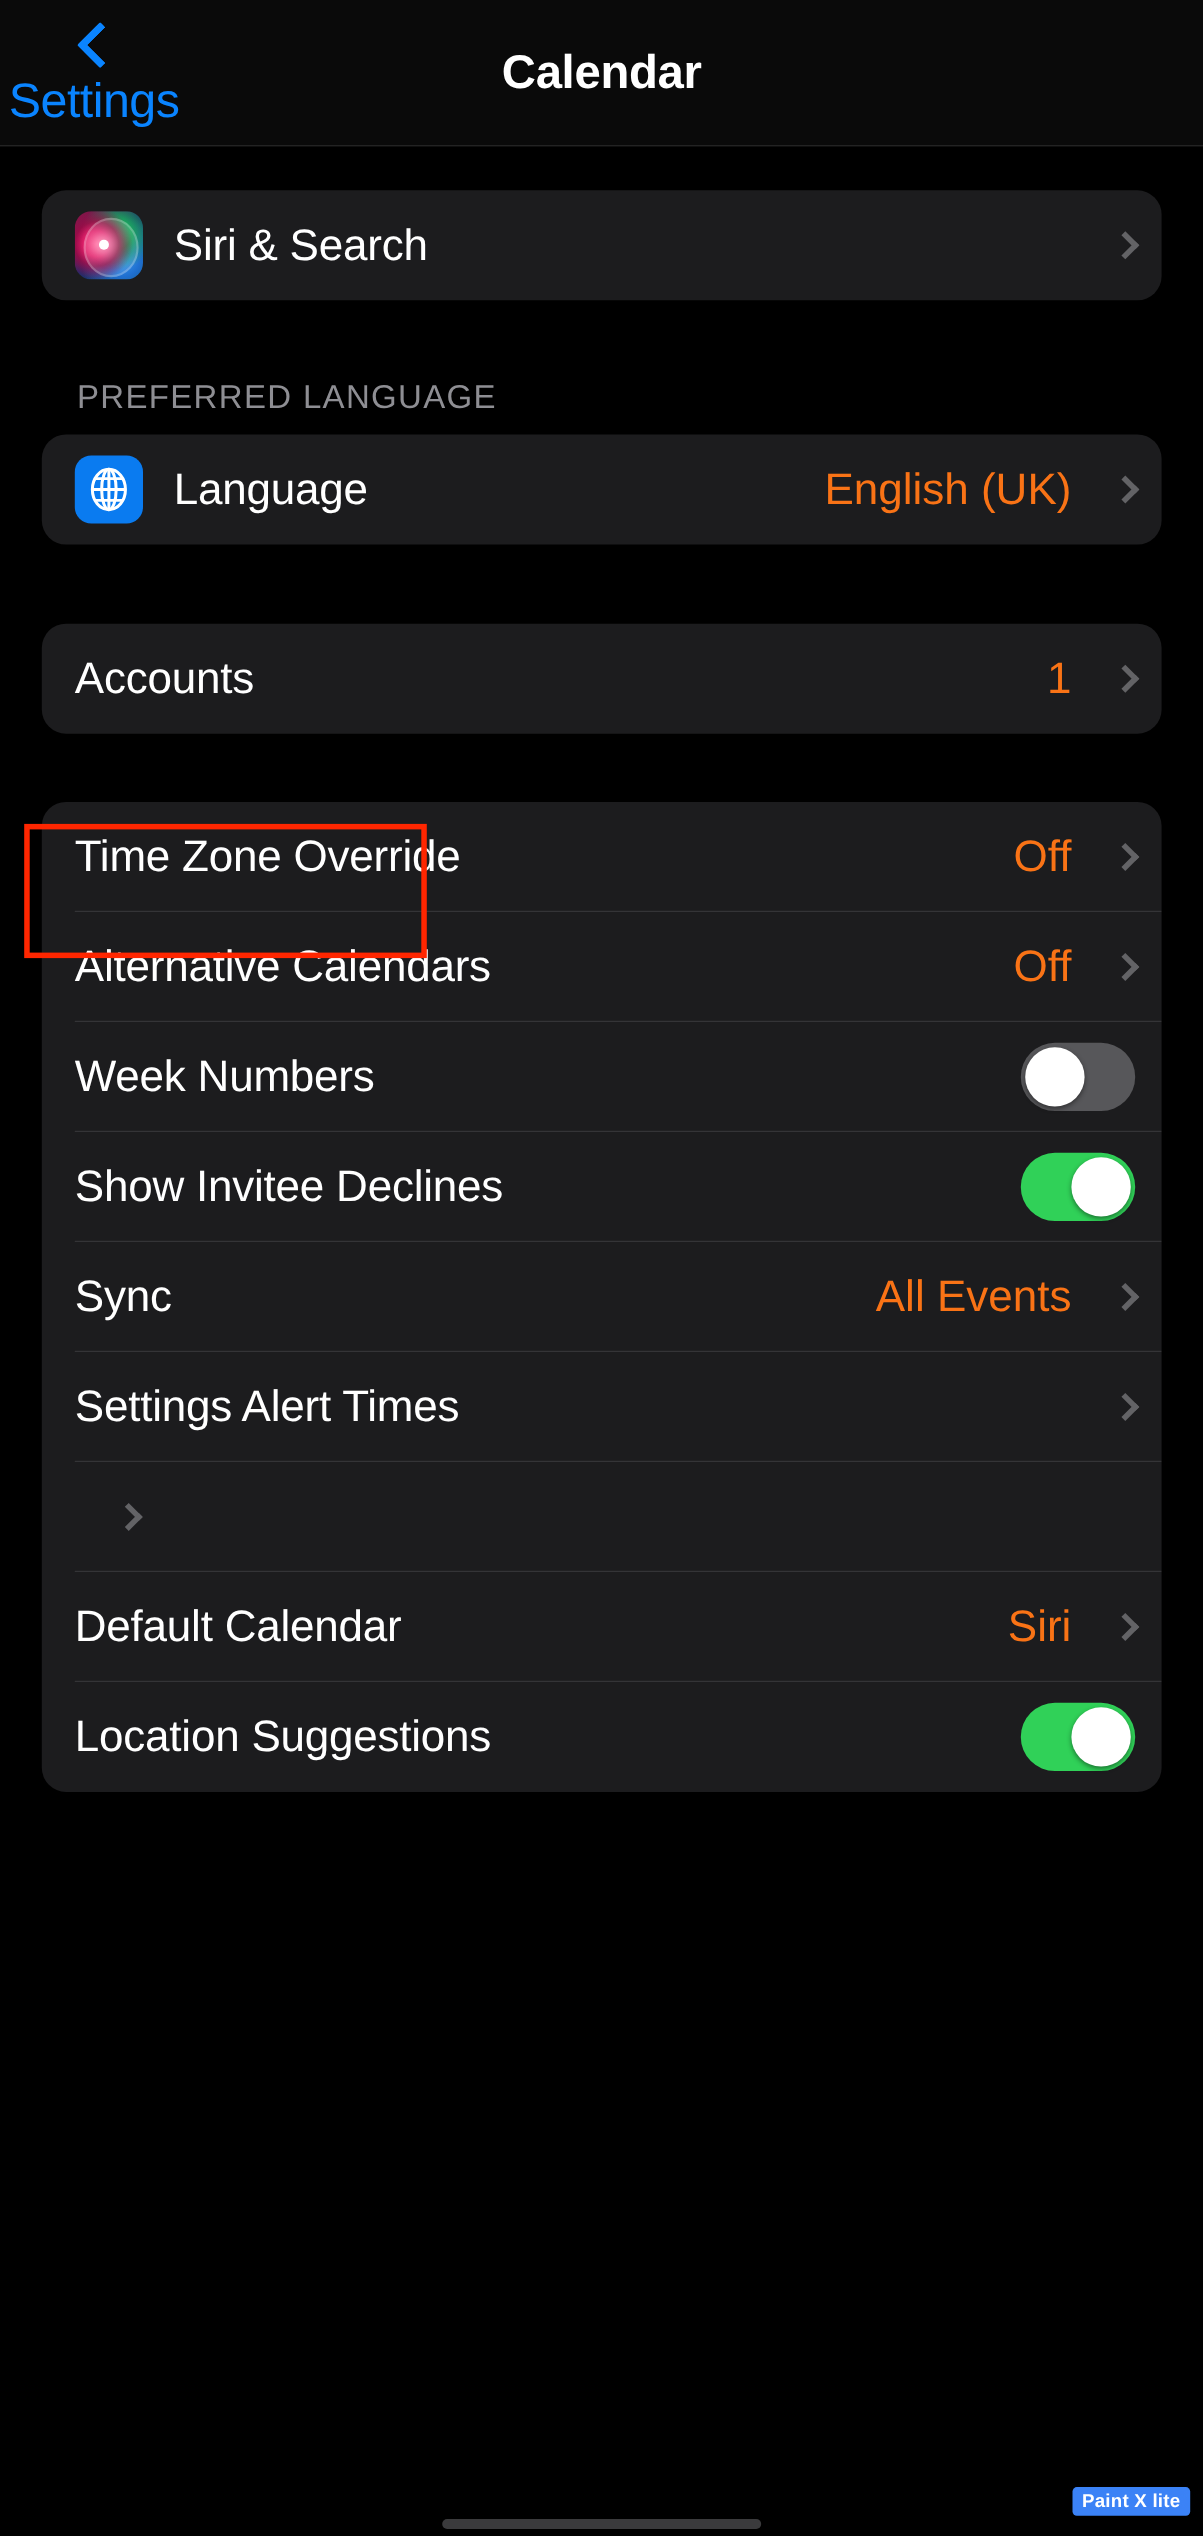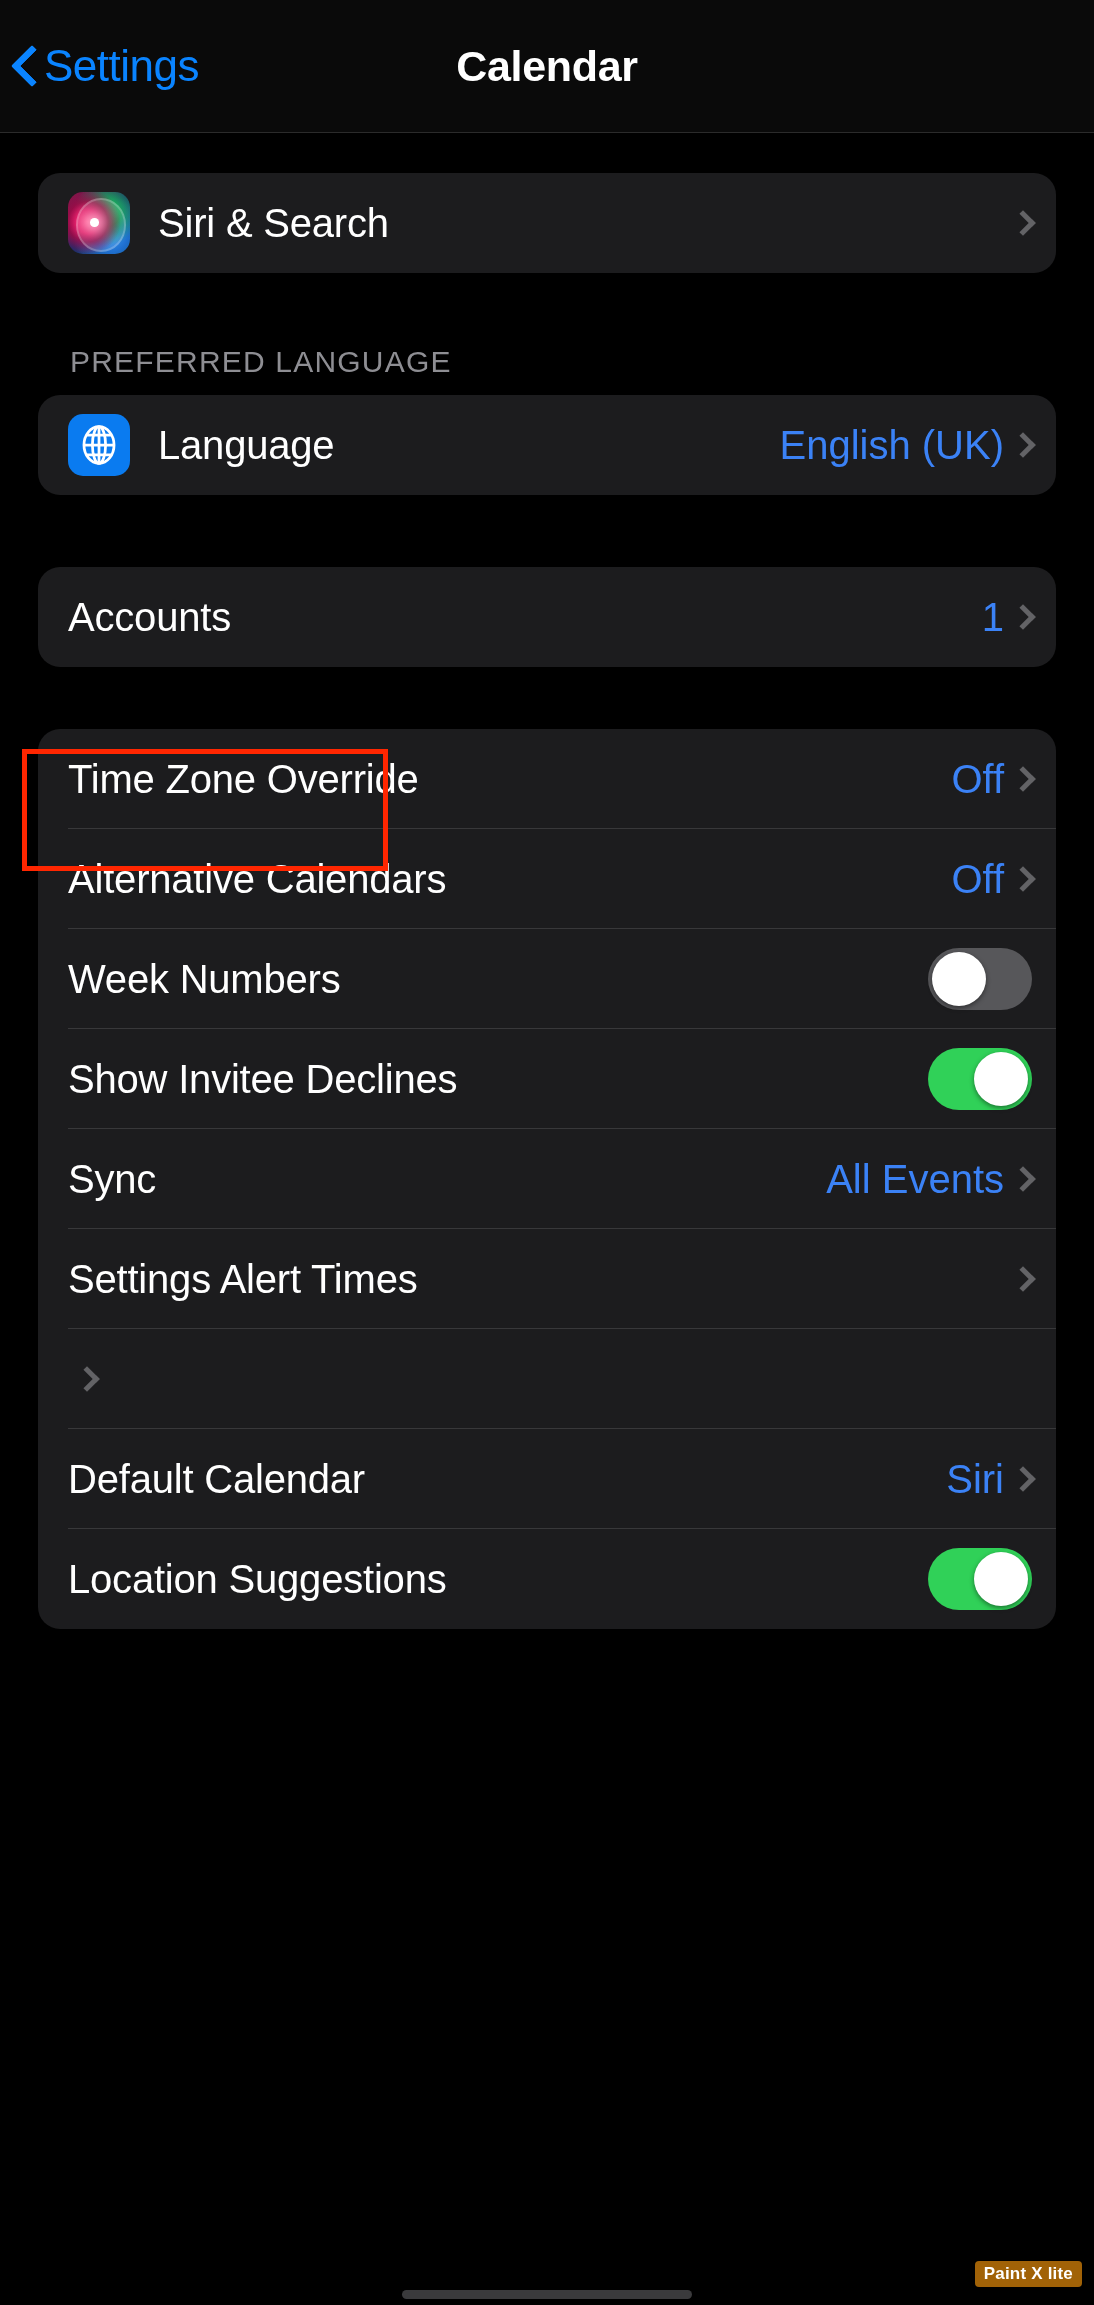--- a/index.html
+++ b/index.html
@@ -17,20 +17,21 @@
     position:relative;
     height:133px;
     background:#0a0a0a;
     border-bottom:1px solid #2b2b2b;
     display:flex; align-items:center;
   }
   .back-btn {
     display:flex; align-items:center;
     margin-left:8px;
     cursor:pointer;
+    flex-direction:column;
   }
   .chev-back {
     width:30px; height:52px;
     position:relative;
     margin-right:6px;
   }
   .chev-back::before {
     content:""; position:absolute;
     left:9px; top:11px;
     width:23px; height:23px;
@@ -123,23 +124,23 @@
   .globe-icon svg { width:44px; height:44px; display:block; }
 
   .row-label {
     color:#fff;
     font-size:40px;
     letter-spacing:-0.2px;
     flex:1;
     white-space:nowrap;
   }
   .row-value {
-    color:#3b82f6;
+    color:#f97316;
     font-size:40px;
-    margin-right:6px;
+    margin-right:36px;
     white-space:nowrap;
   }
   .chev {
     width:18px; height:18px;
     border-right:5px solid #636366;
     border-top:5px solid #636366;
     transform:rotate(45deg);
     flex:none;
     margin-left:4px;
   }
@@ -177,21 +178,21 @@
     position:absolute;
     border:5px solid #ff2600;
     pointer-events:none;
     z-index:30;
   }
 
   
   .watermark {
     position:absolute;
     right:12px; bottom:18px;
-    background:#a16207;
+    background:#3b82f6;
     color:#fff;
     font-size:17px;
     font-weight:bold;
     padding:3px 9px;
     border-radius:4px;
     letter-spacing:0.2px;
     z-index:40;
   }
   .home-ind {
     position:absolute;

